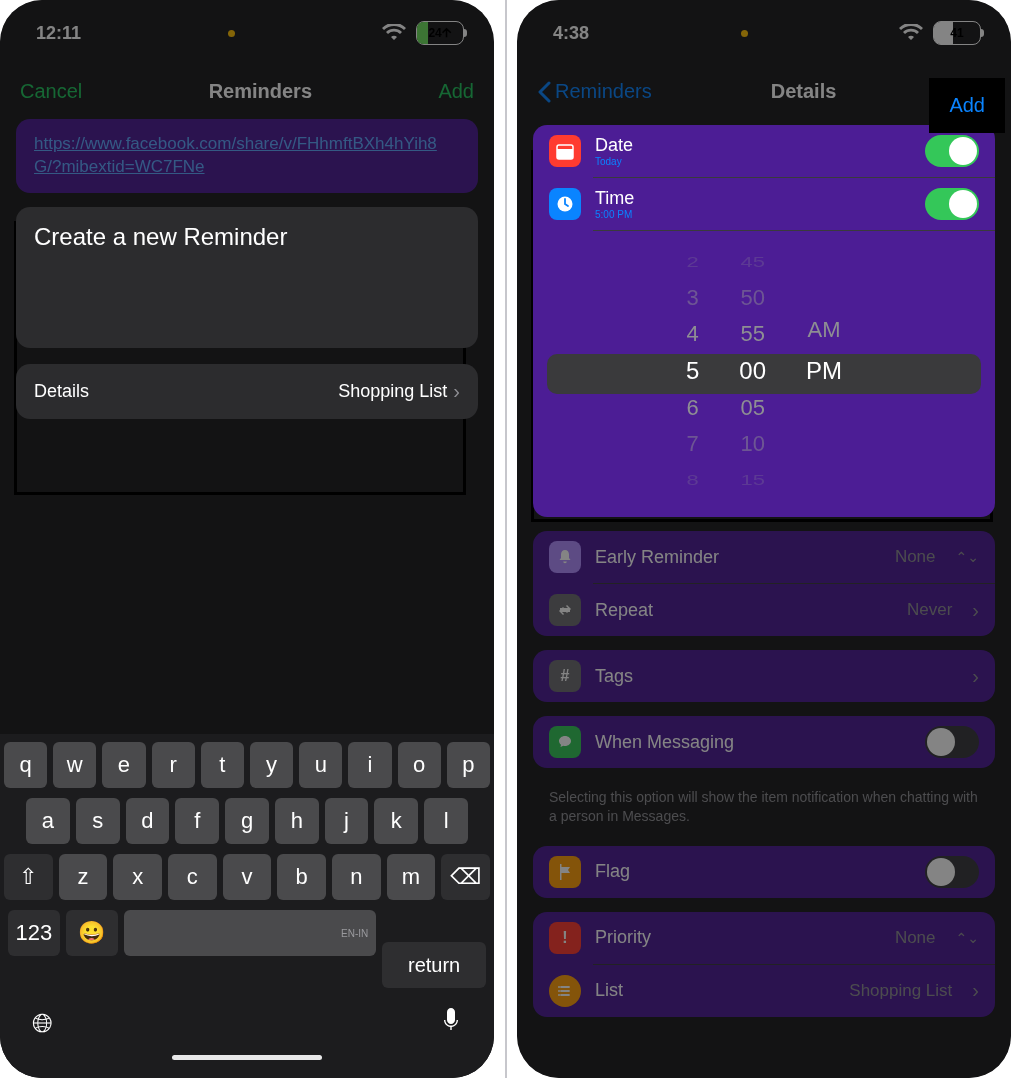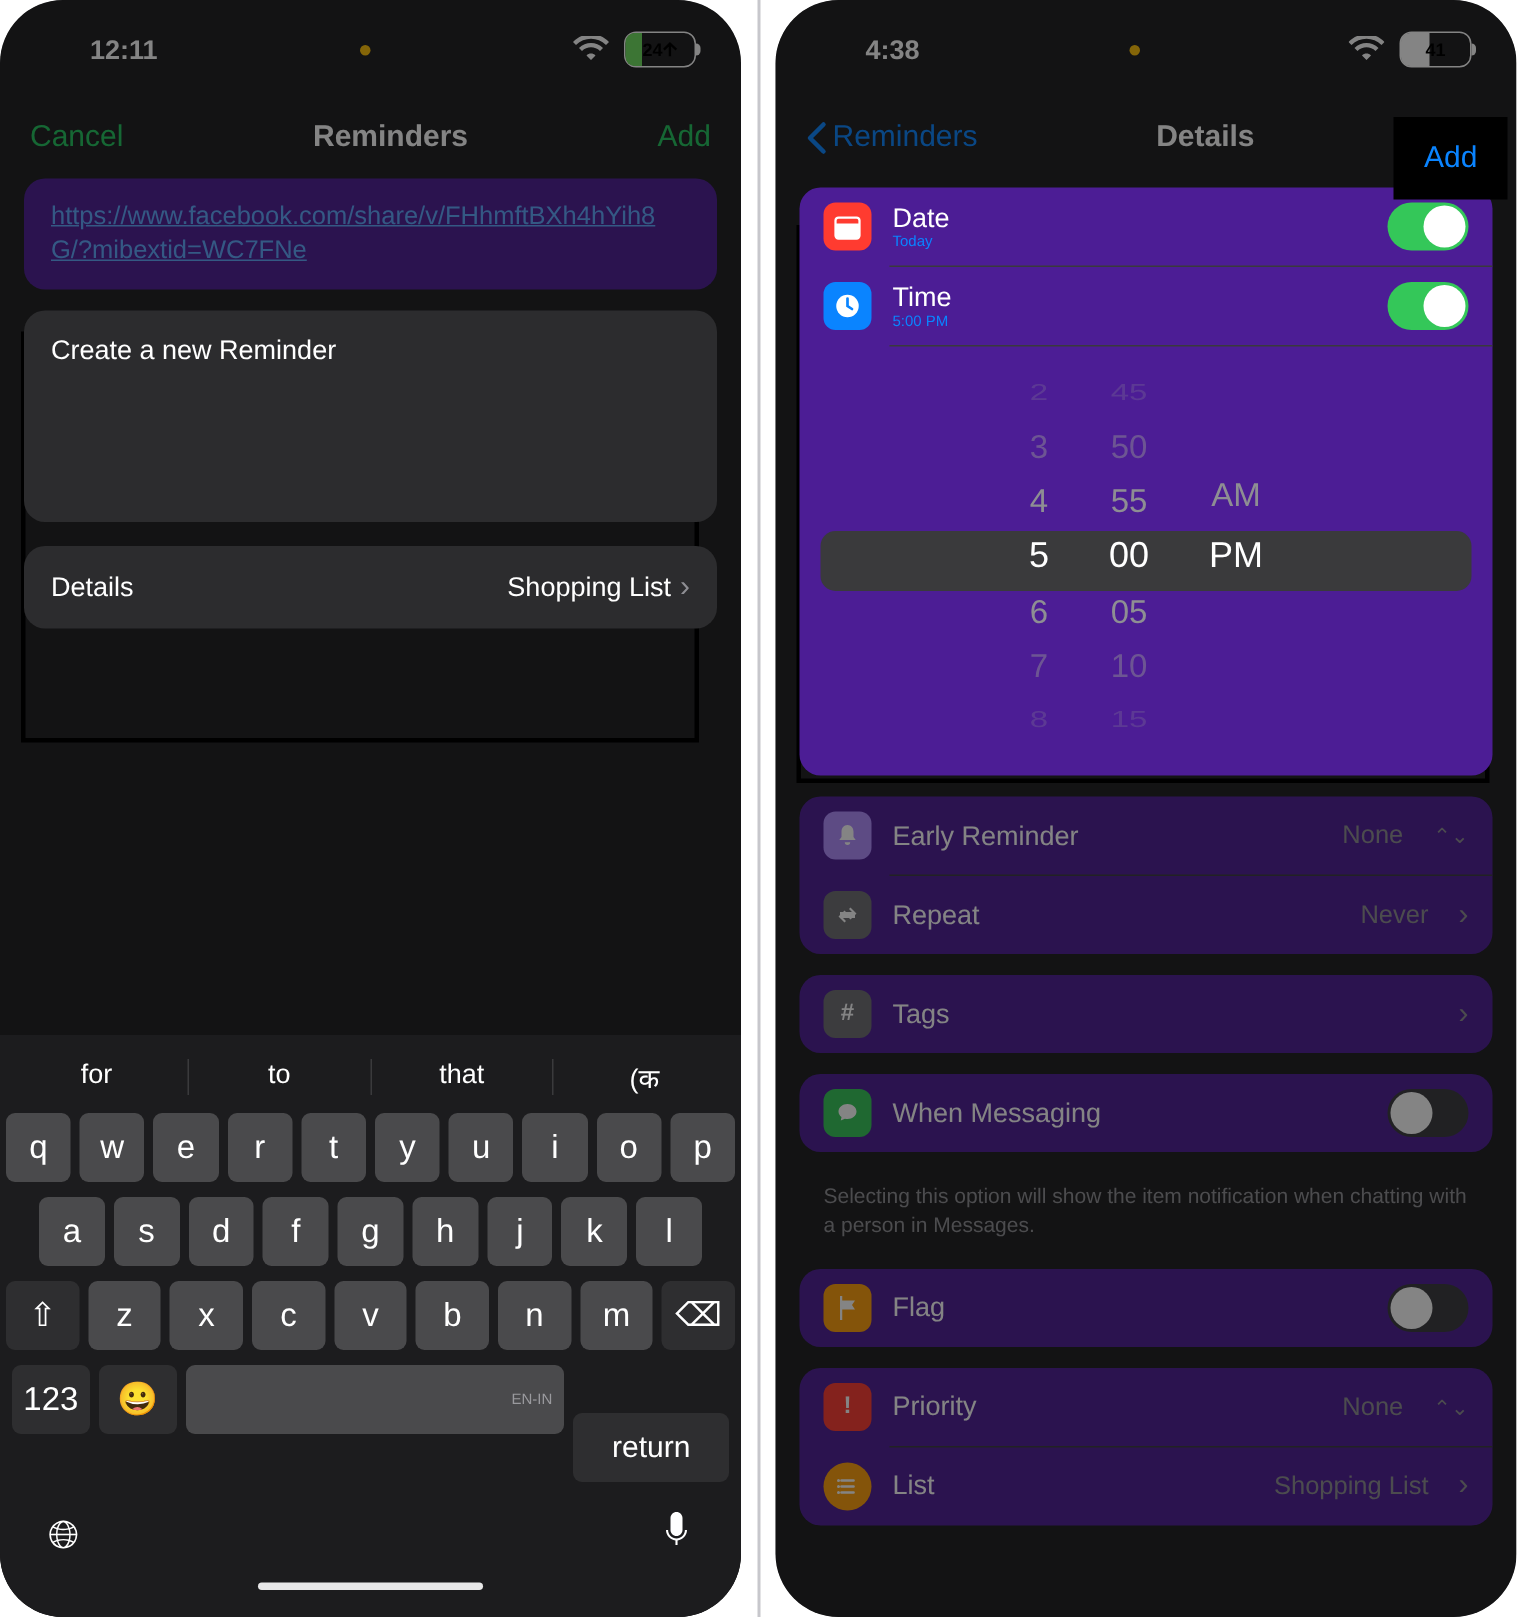--- a/index.html
+++ b/index.html
@@ -34,21 +34,21 @@
     position: absolute;
     inset: 0;
     background: rgba(10,10,10,0.5);
     pointer-events: none;
     border-radius: 42px;
   }
   .status-bar {
     display: flex;
     justify-content: space-between;
     align-items: center;
-    padding: 14px 30px 6px 60px;
+    padding: 14px 30px 6px 36px;
     height: 58px;
     color: #fff;
     font-size: 18px;
     font-weight: 600;
   }
   .status-right { display: flex; align-items: center; gap: 10px; }
   .dot { width: 7px; height: 7px; border-radius: 50%; background: #ffc107; margin: 0 36px; }
   .battery {
     display: flex; align-items: center;
     border: 1.5px solid #fff; border-radius: 8px;
@@ -81,21 +81,21 @@
     font-size: 17px;
     line-height: 1.35;
     word-break: break-all;
   }
   .textarea-card {
     background: #2c2c2e;
     border-radius: 14px;
     margin: 0 16px 16px;
     padding: 16px 18px;
     color: #fff;
-    font-size: 18px;
+    font-size: 24px;
     height: 141px;
   }
   .details-row {
     background: #2c2c2e;
     border-radius: 14px;
     margin: 0 16px;
     display: flex;
     justify-content: space-between;
     align-items: center;
     padding: 16px 18px;
@@ -233,26 +233,20 @@
     <div class="details-row">
       <span>Details</span>
       <span style="display:flex;align-items:center;">
         <span>Shopping List</span>
         <span class="chev">›</span>
       </span>
     </div>
   </div>
 
   <div class="keyboard">
-    <div class="sugg">
-      <span>for</span>
-      <span>to</span>
-      <span>that</span>
-      <span>(क</span>
-    </div>
     <div class="krow">
       <div class="key">q</div>
         <div class="key">w</div>
         <div class="key">e</div>
         <div class="key">r</div>
         <div class="key">t</div>
         <div class="key">y</div>
         <div class="key">u</div>
         <div class="key">i</div>
         <div class="key">o</div>

